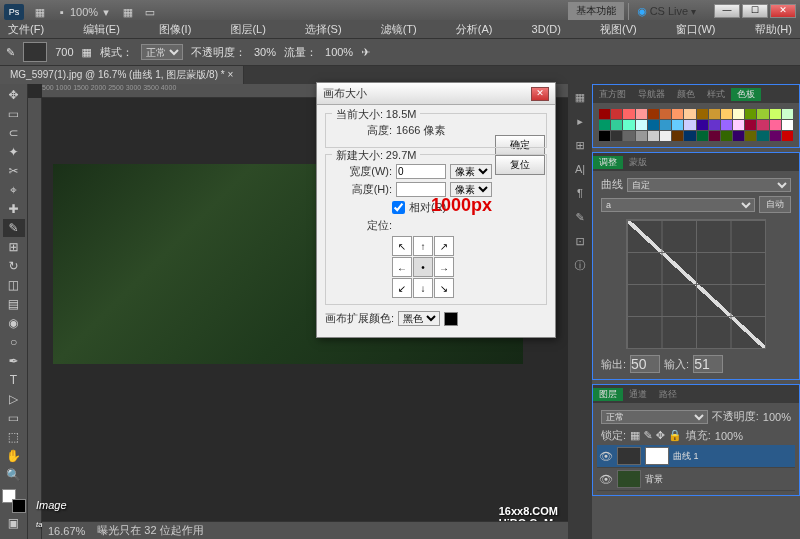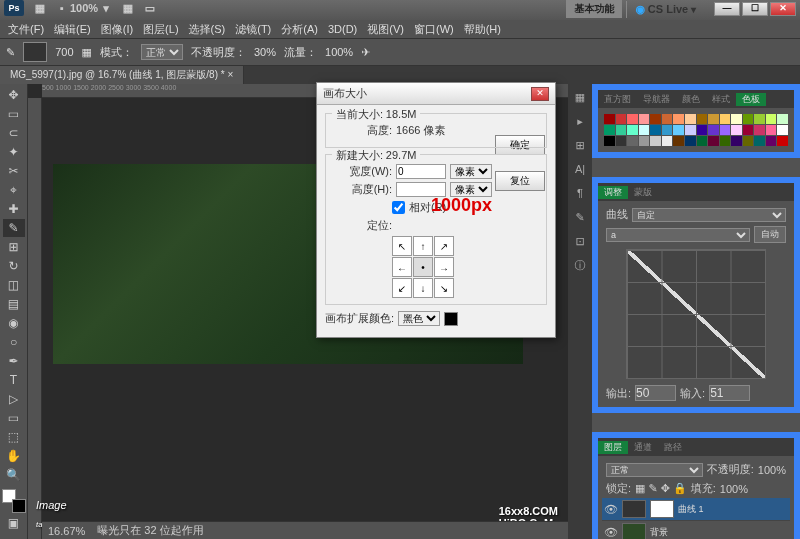--- a/index.html
+++ b/index.html
@@ -1,27 +1,27 @@
 <!DOCTYPE html>
 <html><head>
 <meta charset="utf-8">
 <style>
 * { margin: 0; padding: 0; box-sizing: border-box; font-family: "Microsoft YaHei", sans-serif; font-size: 11px; }
 body { width: 800px; height: 539px; background: #525252; position: relative; overflow: hidden; }
-.titlebar { height: 20px; background: linear-gradient(#6a6a6a,#555); display: flex; align-items: flex-start; padding: 0 4px; font-weight: bold; }
+.titlebar { height: 20px; background: linear-gradient(#6a6a6a,#555); display: flex; align-items: flex-end; padding: 0 4px; }
 .titlebar .logo { width: 20px; height: 16px; background: #1a3d5c; color: #fff; text-align: center; font-size: 9px; line-height: 16px; border-radius: 2px; }
 .titlebar .icons { display: flex; gap: 6px; margin-left: 8px; }
 .titlebar .icons span { width: 16px; height: 16px; display: inline-flex; align-items: center; justify-content: center; color: #ccc; }
 .titlebar .right { margin-left: auto; display: flex; align-items: center; gap: 4px; }
 .titlebar .tab { background: #888; padding: 2px 8px; font-size: 10px; color: #222; }
 .titlebar .cslive { padding: 2px 8px; font-size: 10px; color: #333; border-left: 1px solid #888; }
 .winbtns { display: flex; gap: 2px; margin-left: 6px; }
 .winbtn { width: 26px; height: 14px; background: linear-gradient(#eee,#bbb); border: 1px solid #888; text-align: center; font-size: 9px; }
 .winbtn.close { background: linear-gradient(#e77,#c33); color: #fff; }
-.menubar { height: 18px; background: #525252; display: flex; align-items: center; padding: 0 4px; gap: 2px; }
+.menubar { height: 18px; background: #525252; display: flex; align-items: center; padding: 0 4px; gap: 2px; justify-content: space-between; }
 .menubar span { color: #ddd; font-size: 11px; padding: 0 4px; cursor: pointer; }
 .optionsbar { height: 28px; background: #525252; border-top: 1px solid #333; border-bottom: 1px solid #333; display: flex; align-items: center; padding: 0 6px; gap: 8px; color: #ddd; }
 .optionsbar .swatch { width: 24px; height: 20px; background: #333; border: 1px solid #888; display: inline-block; }
 .optionsbar select, .optionsbar input { background: #666; border: 1px solid #888; color: #ddd; font-size: 10px; height: 16px; }
 .doctab { height: 18px; background: #3a3a3a; display: flex; align-items: center; }
 .doctab .tab { background: #555; padding: 2px 10px; color: #ddd; font-size: 10px; border-right: 1px solid #333; }
 .workspace { display: flex; height: 455px; }
 .toolbox { width: 28px; background: #525252; border-right: 1px solid #333; display: flex; flex-direction: column; align-items: center; padding-top: 2px; gap: 1px; }
 .toolbox .tool { width: 22px; height: 18px; display: flex; align-items: center; justify-content: center; color: #ccc; font-size: 12px; }
 .toolbox .tool.active { background: #333; }
@@ -32,51 +32,51 @@
 .ruler-h { position: absolute; top: 0; left: 14px; right: 0; height: 14px; background: #525252; border-bottom: 1px solid #333; color: #999; font-size: 7px; white-space: nowrap; overflow: hidden; }
 .ruler-v { position: absolute; top: 14px; left: 0; width: 14px; bottom: 0; background: #525252; border-right: 1px solid #333; }
 .canvas-content { position: absolute; top: 80px; left: 25px; width: 470px; height: 200px; background: linear-gradient(135deg,#1a3018 0%,#2d4a26 30%,#1f3a1d 60%,#152815 100%); }
 .watermark { position: absolute; bottom: 8px; left: 8px; color: #fff; font-size: 16px; font-style: italic; text-shadow: 1px 1px 2px #000; }
 .watermark2 { position: absolute; bottom: 10px; right: 10px; color: #fff; font-size: 14px; font-weight: bold; text-shadow: 1px 1px 2px #000; }
 .statusbar { position: absolute; bottom: 0; left: 14px; right: 0; height: 18px; background: #525252; border-top: 1px solid #333; display: flex; align-items: center; padding: 0 6px; color: #ccc; font-size: 10px; gap: 12px; }
 .panels { width: 232px; background: #525252; display: flex; }
 .panel-icons { width: 24px; background: #3a3a3a; display: flex; flex-direction: column; align-items: center; padding-top: 4px; gap: 6px; }
 .panel-icons span { width: 18px; height: 18px; display: flex; align-items: center; justify-content: center; color: #aaa; font-size: 11px; }
 .panel-stack { flex: 1; display: flex; flex-direction: column; }
-.panel { border: 6px solid #3b82f6; margin-bottom: 19px; }
+.panel { border: 1px solid #3b82f6; margin-bottom: 4px; }
 .panel-tabs { height: 18px; background: #3a3a3a; display: flex; align-items: center; }
 .panel-tabs span { padding: 0 6px; color: #888; font-size: 9px; }
 .panel-tabs span.active { background: #15803d; color: #ddd; }
 .panel-body { background: #525252; padding: 4px; }
 .swatches { display: grid; grid-template-columns: repeat(16,1fr); gap: 1px; padding: 2px; }
 .swatches div { height: 10px; }
 .curves-canvas { width: 140px; height: 130px; background: #444; border: 1px solid #666; margin: 4px auto; position: relative; }
 .curves-canvas::before { content: ""; position: absolute; inset: 0; background: linear-gradient(to top right, transparent 49%, #ddd 49%, #ddd 51%, transparent 51%); }
 .curves-grid { position: absolute; inset: 0; background-image: linear-gradient(#666 1px,transparent 1px),linear-gradient(90deg,#666 1px,transparent 1px); background-size: 25% 25%; }
 .curves-row { display: flex; align-items: center; gap: 4px; padding: 2px 4px; color: #ccc; font-size: 9px; }
-.curves-row input { width: 41px; background: #666; border: 1px solid #888; color: #ddd; font-size: 12px; }
+.curves-row input { width: 30px; background: #666; border: 1px solid #888; color: #ddd; font-size: 14px; }
 .curves-row select { background: #666; border: 1px solid #888; color: #ddd; font-size: 9px; flex: 1; }
 .layers-body { min-height: 70px; }
 .layer-row { display: flex; align-items: center; gap: 4px; padding: 2px; border-bottom: 1px solid #444; }
 .layer-row.active { background: #2a5a8a; }
 .layer-row .eye { width: 14px; color: #ccc; }
 .layer-row .thumb { width: 24px; height: 18px; background: #333; border: 1px solid #666; }
 .layer-row .name { color: #ddd; font-size: 9px; }
 .dialog { position: absolute; top: 82px; left: 316px; width: 240px; background: #f0f0f0; border: 1px solid #888; box-shadow: 2px 2px 8px rgba(0,0,0,0.5); }
 .dialog-title { height: 22px; background: linear-gradient(#fff,#ddd); display: flex; align-items: center; padding: 0 6px; border-bottom: 1px solid #aaa; }
 .dialog-title span { font-size: 11px; color: #333; }
 .dialog-title .x { margin-left: auto; width: 18px; height: 14px; background: linear-gradient(#e77,#c33); color: #fff; text-align: center; font-size: 9px; border: 1px solid #844; }
 .dialog-body { padding: 8px; position: relative; }
 .dialog-body .section { border: 1px solid #ccc; padding: 6px; margin-bottom: 6px; position: relative; }
 .dialog-body .section-title { position: absolute; top: -7px; left: 6px; background: #f0f0f0; padding: 0 4px; font-size: 10px; color: #333; }
 .dialog-body .row { display: flex; align-items: center; gap: 4px; margin: 3px 0; font-size: 10px; color: #333; }
 .dialog-body .row label { width: 60px; text-align: right; }
 .dialog-body input[type=text] { width: 50px; border: 1px solid #999; font-size: 10px; padding: 1px; }
 .dialog-body select { border: 1px solid #999; font-size: 10px; }
-.dialog-btns { position: absolute; top: 30px; right: 10px; display: flex; flex-direction: column; gap: 16px; }
+.dialog-btns { position: absolute; top: 30px; right: 10px; display: flex; flex-direction: column; gap: 0; }
 .dialog-btns button { width: 50px; height: 20px; background: linear-gradient(#fff,#ddd); border: 1px solid #888; font-size: 10px; }
 .anchor { display: grid; grid-template-columns: repeat(3,20px); grid-template-rows: repeat(3,20px); gap: 1px; margin-left: 60px; }
 .anchor div { border: 1px solid #999; background: #fff; display: flex; align-items: center; justify-content: center; font-size: 10px; }
 .anchor div.center { background: #ddd; }
 .overlay-text { position: absolute; top: 90px; left: 114px; color: #d00; font-weight: bold; font-size: 18px; pointer-events: none; }
 </style>
 </head>
 <body>
 
 <div class="titlebar">

